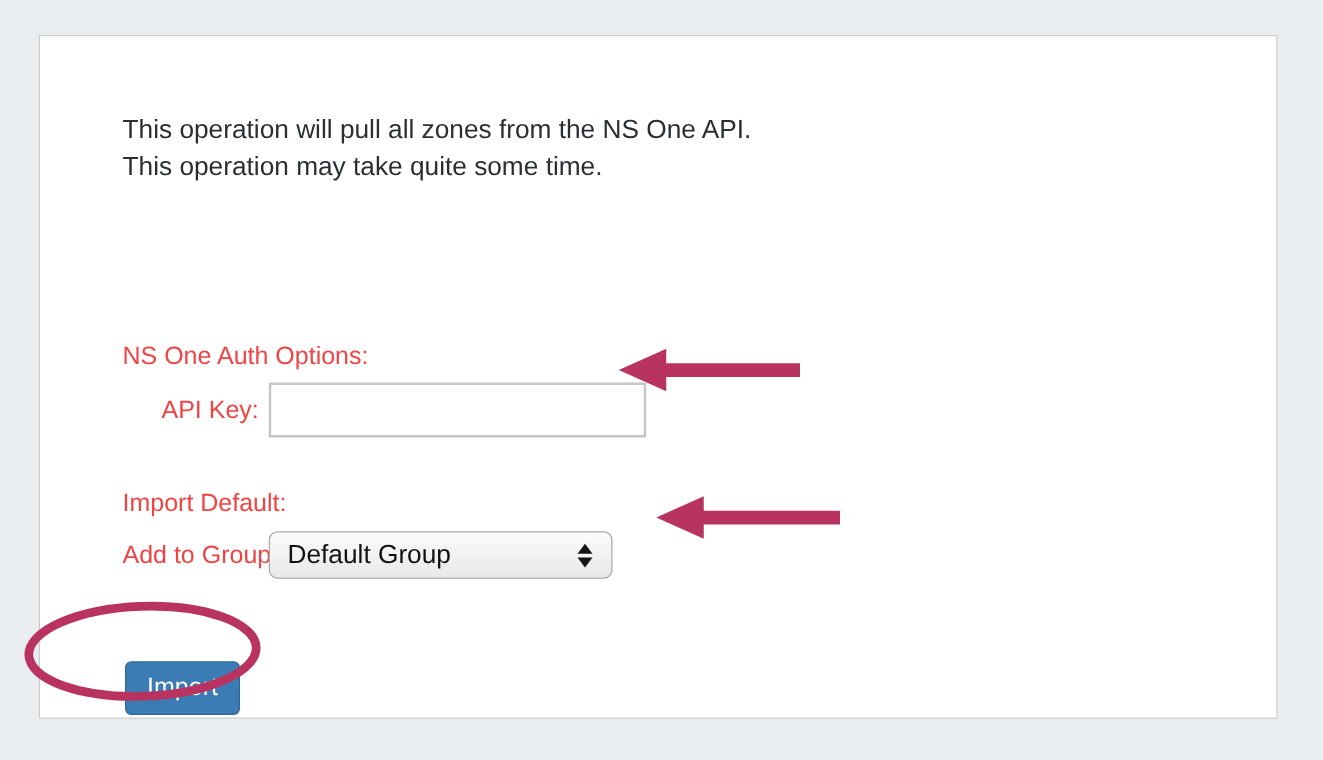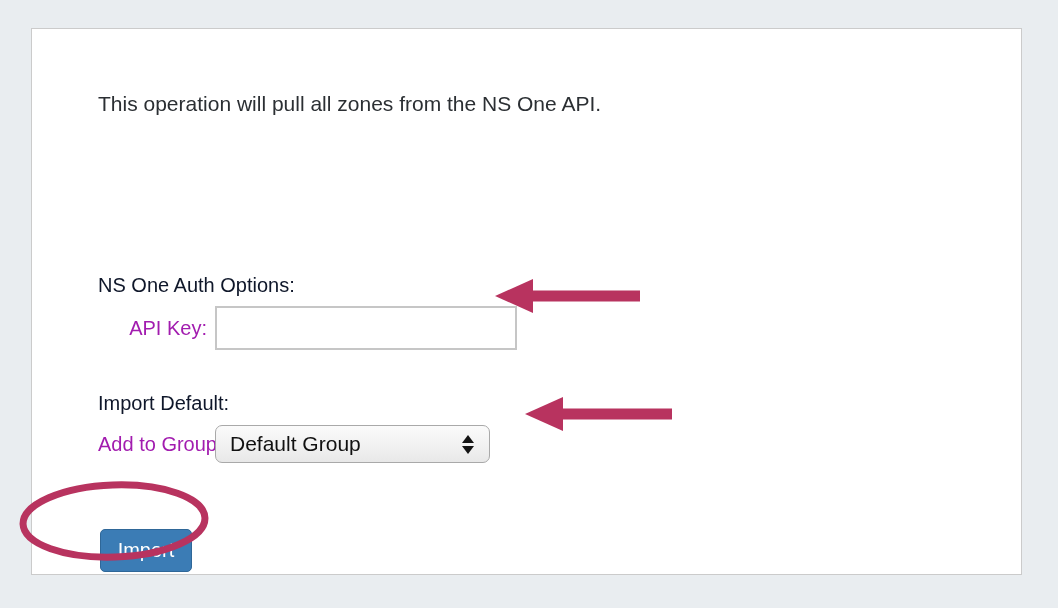--- a/index.html
+++ b/index.html
@@ -43,40 +43,40 @@
     white-space: nowrap;
   }
   #intro-a { top: 60px; }
   #intro-b { top: 150px; }
   .intro div { }
 
   
   .section-heading {
     position: absolute;
     left: 66px;
-    color: #0f172a;
+    color: #ef4444;
     font-size: 20px;
     line-height: 26px;
     white-space: nowrap;
   }
   #auth-heading   { top: 243px; }
   #import-heading { top: 361px; }
 
   
   .field-row {
     position: absolute;
     display: flex;
     align-items: center;
   }
   #row-apikey { left: 66px; top: 277px; }
   #row-group  { left: 66px; top: 396px; }
 
   .field-label {
     font-size: 20px;
-    color: #a21caf;
+    color: #ef4444;
     text-align: right;
     white-space: nowrap;
     padding-right: 8px;
     box-sizing: border-box;
   }
   #row-apikey .field-label { width: 117px; }
   #row-group  .field-label { width: 117px; }
 
   
   #api-key-input {
@@ -174,20 +174,21 @@
 </style>
 </head>
 <body>
 
 <div id="screen">
 
   <div id="panel">
 
     <div class="intro" id="intro-a">
       <div>This operation will pull all zones from the NS One API.</div>
+      <div>This operation may take quite some time.</div>
     </div>
 
 
     <div class="section-heading" id="auth-heading">NS One Auth Options:</div>
 
     <div class="field-row" id="row-apikey">
       <span class="field-label">API Key:</span>
       <input type="text" id="api-key-input" value="" style="">
     </div>
 

